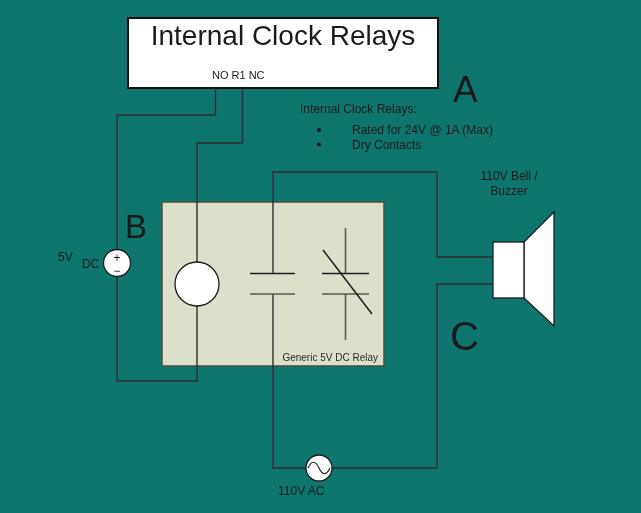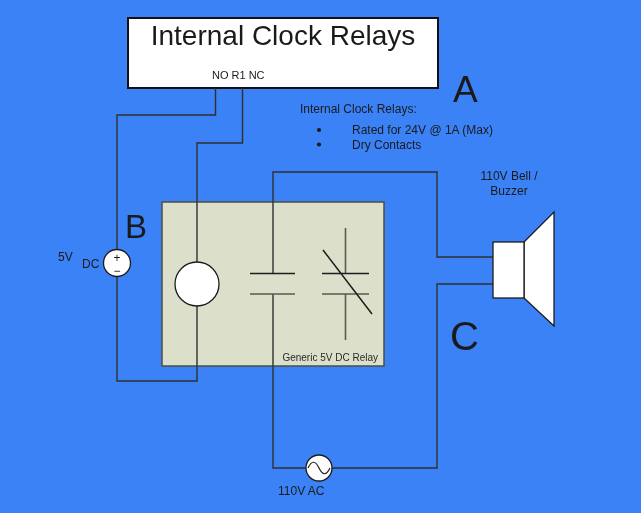--- a/index.html
+++ b/index.html
@@ -1,19 +1,19 @@
 <!DOCTYPE html>
 <html><head>
 <meta charset="utf-8">
 <style>
   html, body { margin: 0; padding: 0; background: #ffffff; }
   #stage {
     position: relative;
     width: 641px; height: 513px;
-    background: #3b82f6;
+    background: #0f766e;
     font-family: "Liberation Sans", sans-serif;
   }
   svg text {
     font-family: "Liberation Sans", sans-serif;
     fill: #1a1a1a;
   }
   .t-title   { font-size: 28px; }
   .t-term    { font-size: 11px; }
   .t-note    { font-size: 12px; }
   .t-small   { font-size: 12px; }

